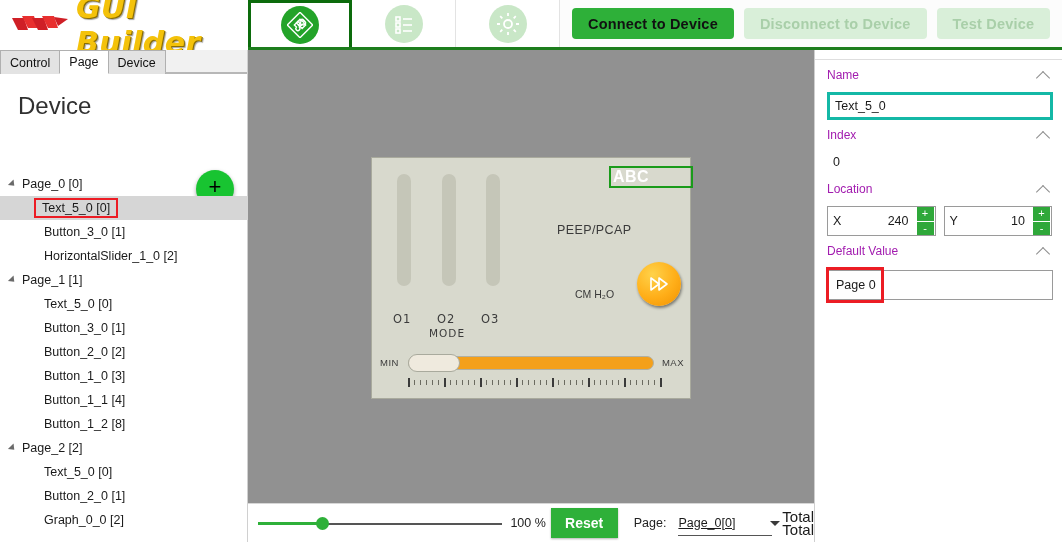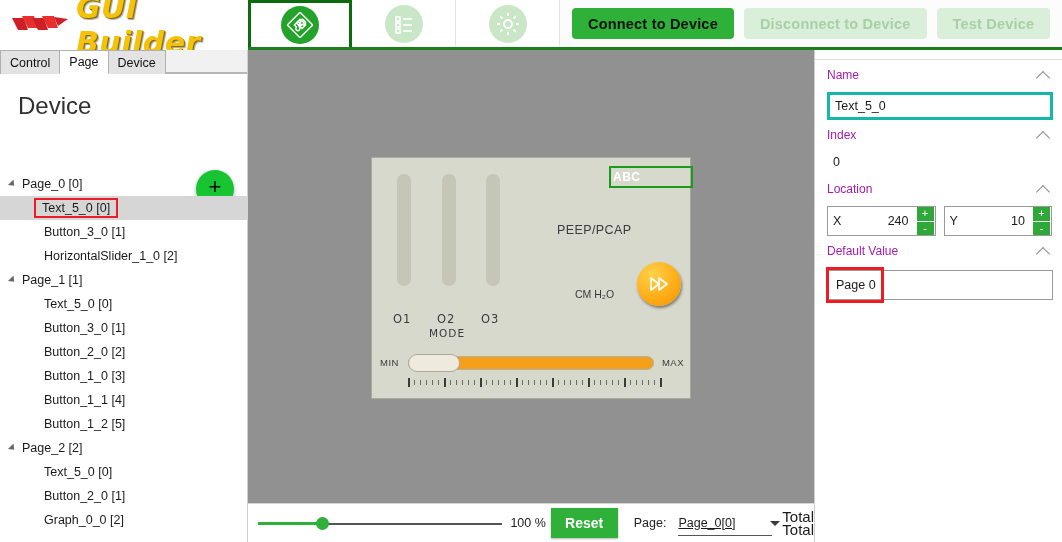--- a/index.html
+++ b/index.html
@@ -130,21 +130,21 @@
     font-family: "DejaVu Sans", sans-serif; }
   .o1 { left: 21px; top: 154px; } .o2 { left: 65px; top: 154px; } .o3 { left: 109px; top: 154px; }
   .mode { left: 57px; top: 169px; font-size: 10.5px; }
   .peep { position: absolute; left: 185px; top: 65px; font-size: 12.5px; color: #3a3a3a; letter-spacing: .4px; }
   .cmh { position: absolute; left: 203px; top: 130px; font-size: 10.5px; color: #3a3a3a; }
   .abc-box {
     position: absolute; left: 237px; top: 8px; width: 84px; height: 22px;
     border: 2px solid #1a9b1a; background: transparent;
     display: flex; align-items: center;
   }
-  .abc-box span { color: #fff; font-size: 12px; font-weight: bold; padding-left: 2px; letter-spacing: .5px; }
+  .abc-box span { color: #fff; font-size: 16px; font-weight: bold; padding-left: 2px; letter-spacing: .5px; }
   .play-btn {
     position: absolute; left: 265px; top: 104px; width: 44px; height: 44px; border-radius: 50%;
     background: radial-gradient(circle at 35% 28%, #ffd24a 0%, #ffae18 55%, #f09000 100%);
     box-shadow: 1px 2px 3px rgba(0,0,0,.45);
     display: flex; align-items: center; justify-content: center;
   }
   .dslider { position: absolute; left: 8px; top: 196px; width: 304px; height: 18px; }
   .dslider .min, .dslider .max {
     position: absolute; top: 3px; font-size: 9.5px; color: #3a3a3a; letter-spacing: .5px;
   }
@@ -355,21 +355,21 @@
         <div class="node child">
           <span class="lbl-box">Button_2_0 [2]</span>
         </div>
         <div class="node child">
           <span class="lbl-box">Button_1_0 [3]</span>
         </div>
         <div class="node child">
           <span class="lbl-box">Button_1_1 [4]</span>
         </div>
         <div class="node child">
-          <span class="lbl-box">Button_1_2 [5]</span>
+          <span class="lbl-box">Button_1_2 [8]</span>
         </div>
         <div class="node group">
           <div class="caret"></div>
           <span class="lbl-box">Page_2 [2]</span>
         </div>
         <div class="node child">
           <span class="lbl-box">Text_5_0 [0]</span>
         </div>
         <div class="node child">
           <span class="lbl-box">Button_2_0 [1]</span>

